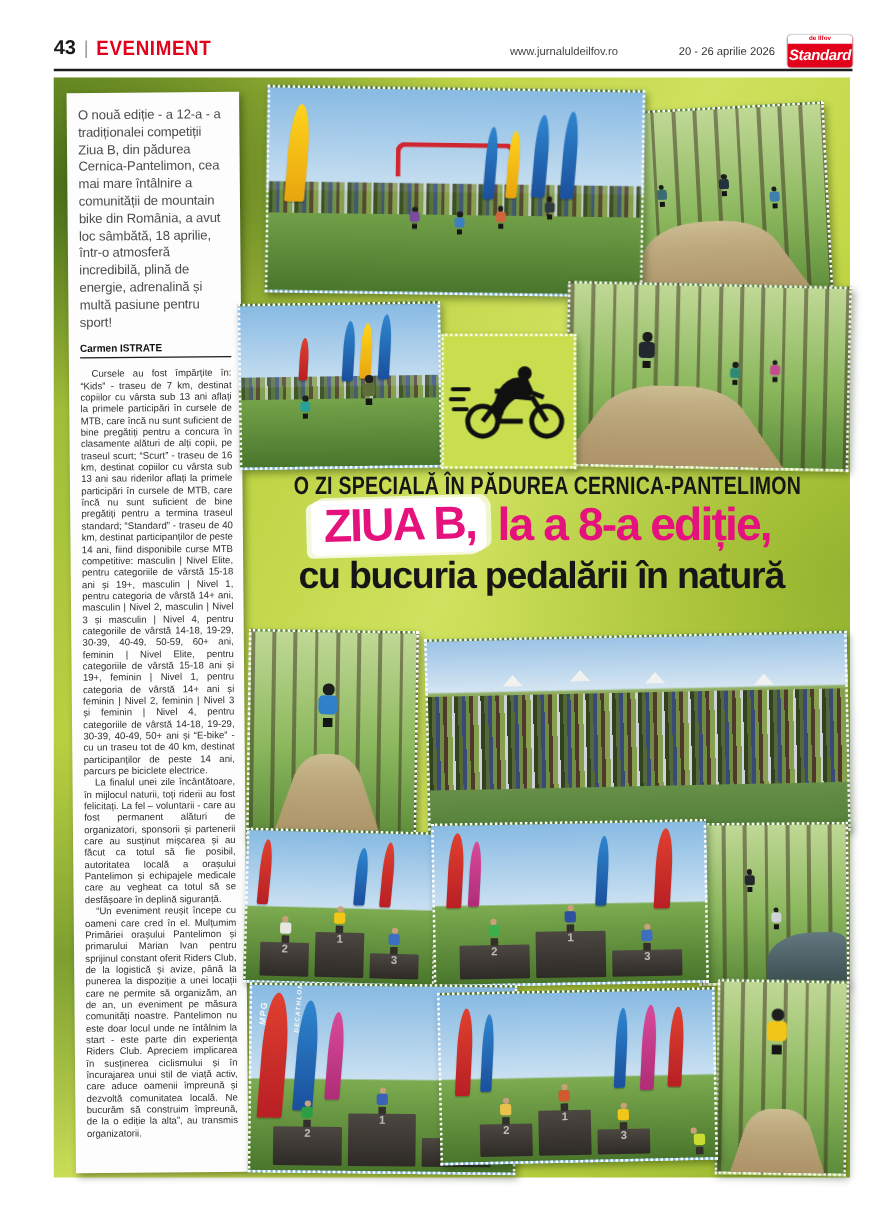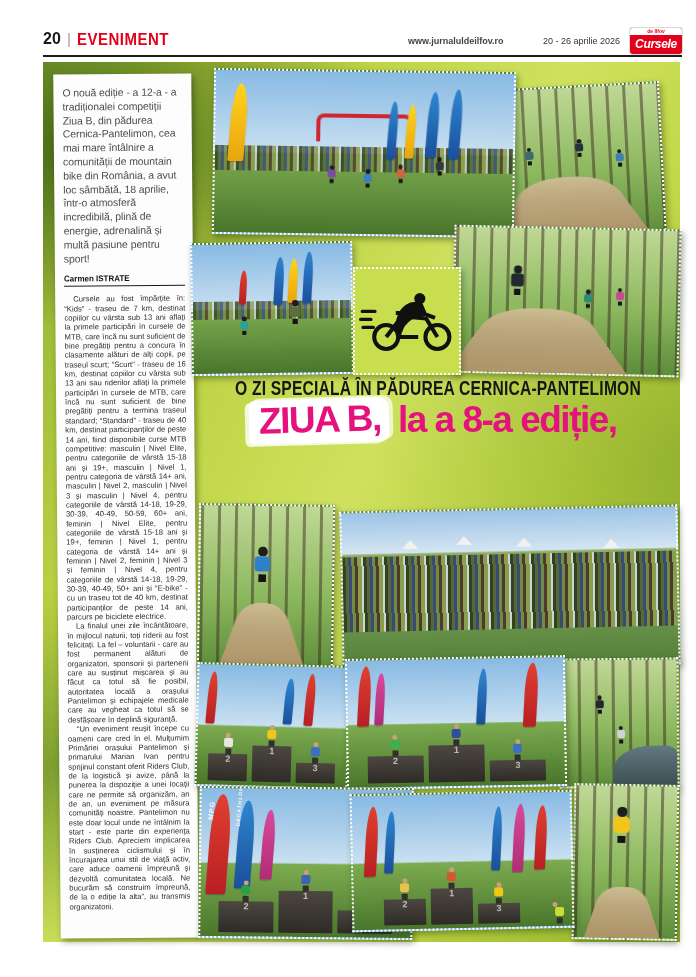--- a/index.html
+++ b/index.html
@@ -4,21 +4,21 @@
 <style>
   * { margin:0; padding:0; box-sizing:border-box; }
   html,body { width:696px; height:977px; }
   body { position:relative; background:#fff; font-family:"Liberation Sans", sans-serif; overflow:hidden; }
 
   
   .masthead { position:absolute; left:43px; top:28px; width:639px; height:26px; }
   .page-num { position:absolute; left:0; top:2px; font-size:16px; font-weight:bold; color:#1a1a1a; }
   .sep { position:absolute; left:24px; top:2px; font-size:15px; color:#9a9a9a; font-weight:300; }
   .section-label { position:absolute; left:34px; top:2px; font-size:15px; font-weight:bold; letter-spacing:.5px; color:var(--red); transform:scaleY(1.1); transform-origin:left top; }
-  .website { position:absolute; left:365px; top:8px; font-size:9px; font-weight:bold; color:#444; }
+  .website { position:absolute; left:365px; top:8px; font-size:9px; font-weight:normal; color:#444; }
   .date-range { position:absolute; right:62px; top:8px; font-size:9px; color:#333; }
   .logo { position:absolute; right:0; top:0; width:52px; height:26px; background:var(--red); border-radius:3px; overflow:hidden; box-shadow:0 0 0 1px rgba(0,0,0,.15); }
   .logo .tag { display:block; height:7px; background:#fff; color:var(--red); font-size:5px; font-weight:bold; text-align:center; line-height:7px; }
   .logo .name { display:block; color:#fff; font-size:12px; font-weight:bold; font-style:italic; text-align:center; line-height:18px; letter-spacing:-.3px; }
   .head-rule { position:absolute; left:43px; top:55px; width:639px; height:2px; background:#1c1c1c; }
 
   
   .stage { position:absolute; left:43px; top:62px; width:637px; height:880px;
     background:
       radial-gradient(ellipse 120% 45% at 5% 10%, rgba(25,62,8,.6), transparent 45%),
@@ -77,28 +77,28 @@
       transform:rotate(-1.6deg); box-shadow:-4px 2px 0 rgba(255,255,255,.8), 4px -2px 0 rgba(255,255,255,.7); }
   .subtitle { position:absolute; left:140px; top:382px; width:500px; text-align:center; white-space:nowrap;
       font-size:30px; font-weight:bold; letter-spacing:-1px; color:#161616; }
 
   :root { --red:#e2001a; --magenta:#e5127d; }
 </style>
 </head>
 <body>
 
 <div class="masthead">
-  <span class="page-num">20</span>
+  <span class="page-num">43</span>
   <span class="sep">|</span>
   <span class="section-label">EVENIMENT</span>
   <span class="website">www.jurnaluldeilfov.ro</span>
   <span class="date-range">20 - 26 aprilie 2026</span>
   <span class="logo">
     <span class="tag">de Ilfov</span>
-    <span class="name">Cursele</span>
+    <span class="name">Standard</span>
   </span>
 </div>
 <div class="head-rule"></div>
 
 <div class="stage">
 
   <div class="article-col">
     <div class="lead">O nouă ediție - a 12-a - a tradiționalei competiții Ziua B, din pădurea Cernica-Pantelimon, cea mai mare întâlnire a comunității de mountain bike din România, a avut loc sâmbătă, 18 aprilie, într-o atmosferă incredibilă, plină de energie, adrenalină și multă pasiune pentru sport!</div>
     <div class="byline">Carmen ISTRATE</div>
     <div class="bodytext">
@@ -162,20 +162,21 @@
       <g stroke="#101010" stroke-width="4" stroke-linecap="round">
         <path d="M4 28 H20 M2 38 H15 M5 48 H18"></path>
       </g>
     </svg>
   </div>
 
   <div class="kicker">O ZI SPECIALĂ ÎN PĂDUREA CERNICA-PANTELIMON</div>
   <div class="title-line">
     <span class="hl">ZIUA B,</span><span> la a 8-a ediție,</span>
   </div>
+  <div class="subtitle">cu bucuria pedalării în natură</div>
 
   <div class="photo forest" style="left:155px; top:442px; width:136px; height:168px; transform:rotate(.8deg);">
     <div class="trail" style="left:25%; width:45%; height:55%;"></div>
     <span class="rider" style="left:44%; top:30%; transform:scale(1.9); --c:#2f7fc9;"></span>
   </div>
 
   <div class="photo" style="left:298px; top:446px; width:338px; height:160px; transform:rotate(-1.2deg);
        background:linear-gradient(180deg,#9cc3e6 0%,#d4e5f2 26%,#8fae62 27%,#53803a 100%);">
     <span class="tent" style="left:18%; top:18%;"></span>
     <span class="tent" style="left:34%; top:16%;"></span>

